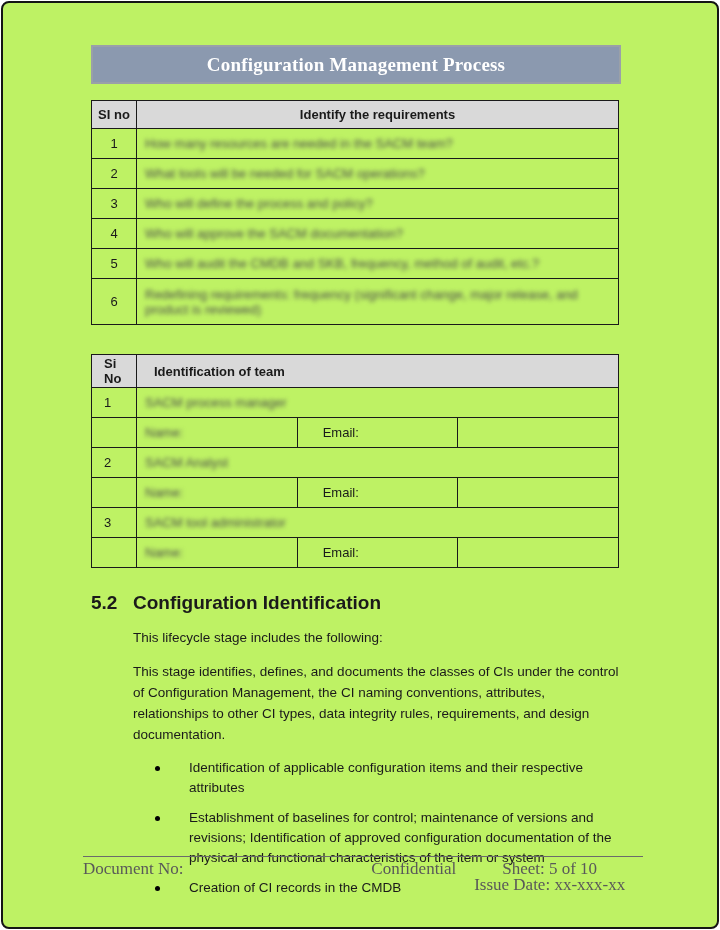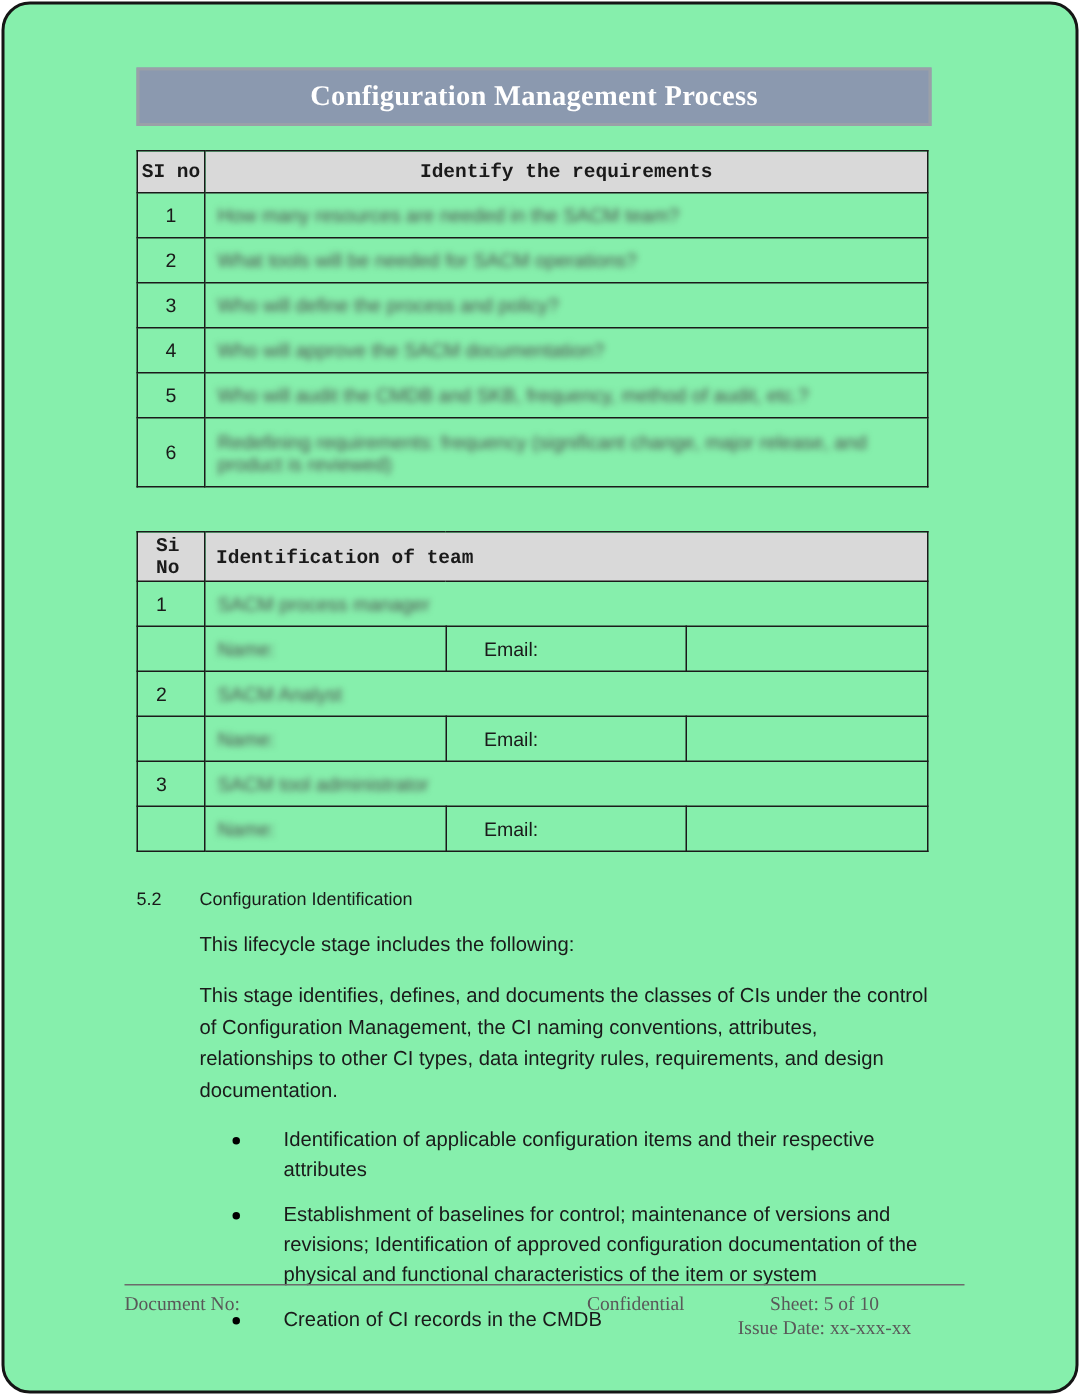--- a/index.html
+++ b/index.html
@@ -1,59 +1,59 @@
 <!DOCTYPE html>
 <html><head>
 <meta charset="utf-8">
 <style>
   html,body{margin:0;padding:0;background:#fff;}
   body{width:720px;height:930px;position:relative;font-family:"Liberation Sans",sans-serif;color:#1a1a1a;}
-  .page-frame{position:absolute;inset:1px;border:2px solid #151515;border-radius:19px;background:#86efac;overflow:hidden;}
+  .page-frame{position:absolute;inset:1px;border:2px solid #151515;border-radius:8px;background:#bef264;overflow:hidden;}
 
   
   .banner{position:absolute;left:88px;top:42px;width:530px;height:39px;box-sizing:border-box;
     background:#8b99af;border:2px solid #9aa0a8;display:flex;align-items:center;justify-content:center;}
   .banner span{font-family:"Liberation Serif",serif;font-weight:bold;color:#fff;font-size:19px;letter-spacing:.2px;}
 
   
   table{border-collapse:collapse;table-layout:fixed;}
   td,th{border:1.5px solid #1a1a1a;box-sizing:border-box;font-size:13px;overflow:hidden;}
-  th{background:#d9d9d9;font-weight:bold;font-family:Liberation Mono, monospace;}
+  th{background:#d9d9d9;font-weight:bold;}
   .tbl1{position:absolute;left:88px;top:97px;width:528px;}
   .tbl1 th{height:28px;}
   .tbl1 .c-no{width:45px;text-align:center;}
   .tbl1 td.c-q{padding:2px 8px;text-align:left;}
   .tbl1 tr.r{height:30px;}
   .tbl1 tr.r-tall{height:46px;}
 
   .tbl2{position:absolute;left:88px;top:351px;width:528px;}
   .tbl2 th{height:29px;}
   .tbl2 tr{height:30px;}
   .tbl2 .c-no{width:45px;text-align:left;padding-left:12px;}
   .tbl2 .c-role{padding:2px 8px;text-align:left;}
   .tbl2 .c-email{width:58px;padding-left:25px;}
   .tbl2 .c-emailval{width:106px;}
-  .th-left{text-align:left;padding-left:7px;}
+  .th-left{text-align:left;padding-left:17px;}
 
   .blur{filter:blur(2.3px);color:#4d4d4d;display:inline-block;}
 
   
   .section{position:absolute;left:88px;top:589px;width:530px;}
-  .sec-head{display:flex;font-weight:normal;font-size:12px;}
+  .sec-head{display:flex;font-weight:bold;font-size:19px;}
   .sec-num{width:42px;}
   .sec-body{margin-left:42px;width:488px;font-size:13.5px;line-height:21px;}
   .sec-body p{margin:13px 0 0 0;}
   .bullets{margin-top:13px;}
   .bullet-item{display:flex;margin-bottom:10px;line-height:20px;gap:16px;}
   .dot{flex:0 0 auto;width:5px;height:5px;border-radius:50%;background:#000;margin:8px 13px 0 22px;}
   .bullet-text{font-size:13.5px;}
 
   
   .footer{position:absolute;left:80px;top:853px;width:560px;border-top:1px solid #6b6b6b;
-    padding-top:4px;display:flex;font-family:"Liberation Serif",serif;color:#595959;font-size:13px;line-height:15.5px;}
+    padding-top:4px;display:flex;font-family:"Liberation Serif",serif;color:#595959;font-size:17px;line-height:15.5px;}
   .f-left{flex:1;text-align:left;}
   .f-center{flex:1;text-align:right;}
   .f-right{flex:1;text-align:center;}
 </style>
 </head>
 <body>
 
 <div class="page-frame">
 
   <div class="banner">

